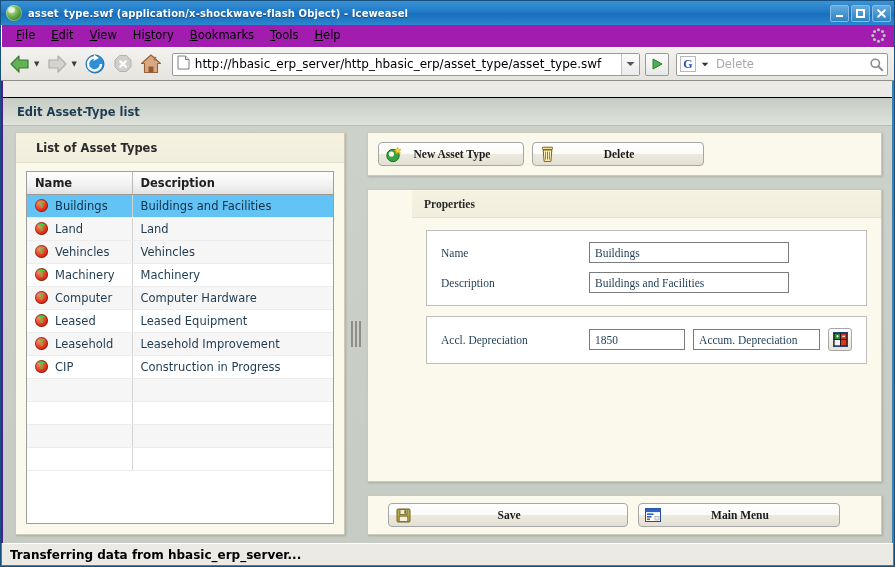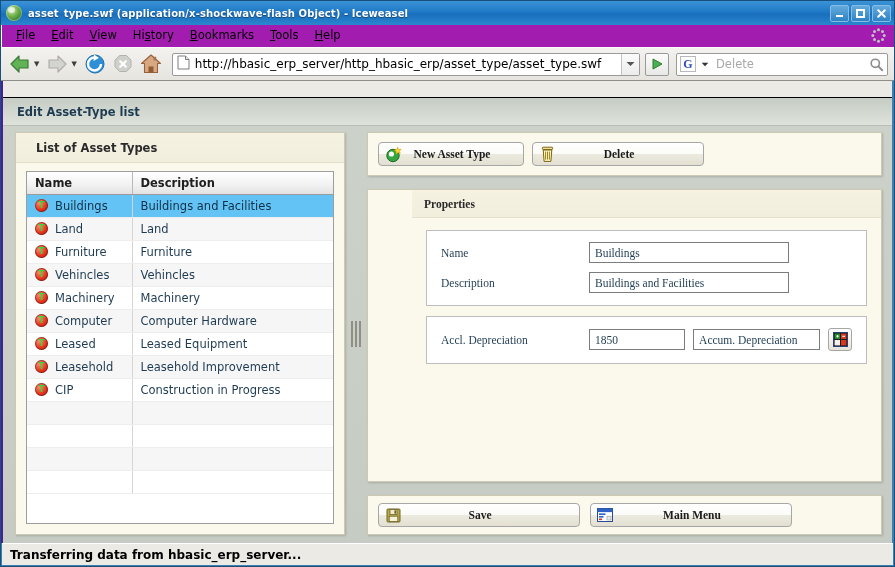--- a/index.html
+++ b/index.html
@@ -305,21 +305,21 @@
     border: 1px solid #a6a6a6; border-radius: 3px;
     background: linear-gradient(to bottom,#ffffff,#e6e3d6);
     display: flex; align-items: center; justify-content: center;
   }
 
   .bottom-panel {
     height: 40px; flex: none;
     display: flex; align-items: center;
     padding-left: 10px; gap: 10px;
   }
-  .btn-save { width: 202px; }
+  .btn-save { width: 240px; margin-left: 10px; }
   .btn-menu { width: 202px; }
 
   
   .statusbar {
     height: 22px; flex: none;
     background: #eceae5;
     border-top: 1px solid #fff;
     display: flex; align-items: center;
     padding: 0 8px;
     margin: 0 1px 1px 1px;
@@ -486,29 +486,20 @@
                     <td>Buildings and Facilities</td>
                   </tr>
                   <tr class="r-odd">
                     <td>
                       <span class="cellrow">
                         <span class="ttype-icon"></span>
                         <span>Land</span>
                       </span>
                     </td>
                     <td>Land</td>
-                  </tr>
-                  <tr class="r-even">
-                    <td>
-                      <span class="cellrow">
-                        <span class="ttype-icon"></span>
-                        <span>Furniture</span>
-                      </span>
-                    </td>
-                    <td>Furniture</td>
                   </tr>
                   <tr class="r-odd">
                     <td>
                       <span class="cellrow">
                         <span class="ttype-icon"></span>
                         <span>Vehincles</span>
                       </span>
                     </td>
                     <td>Vehincles</td>
                   </tr>

